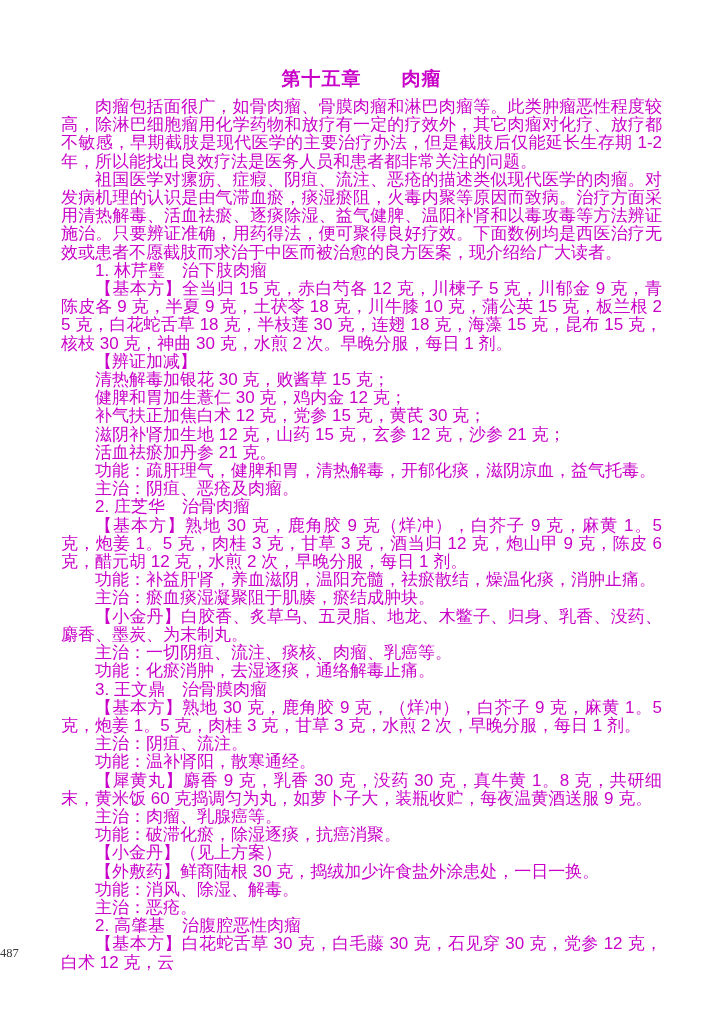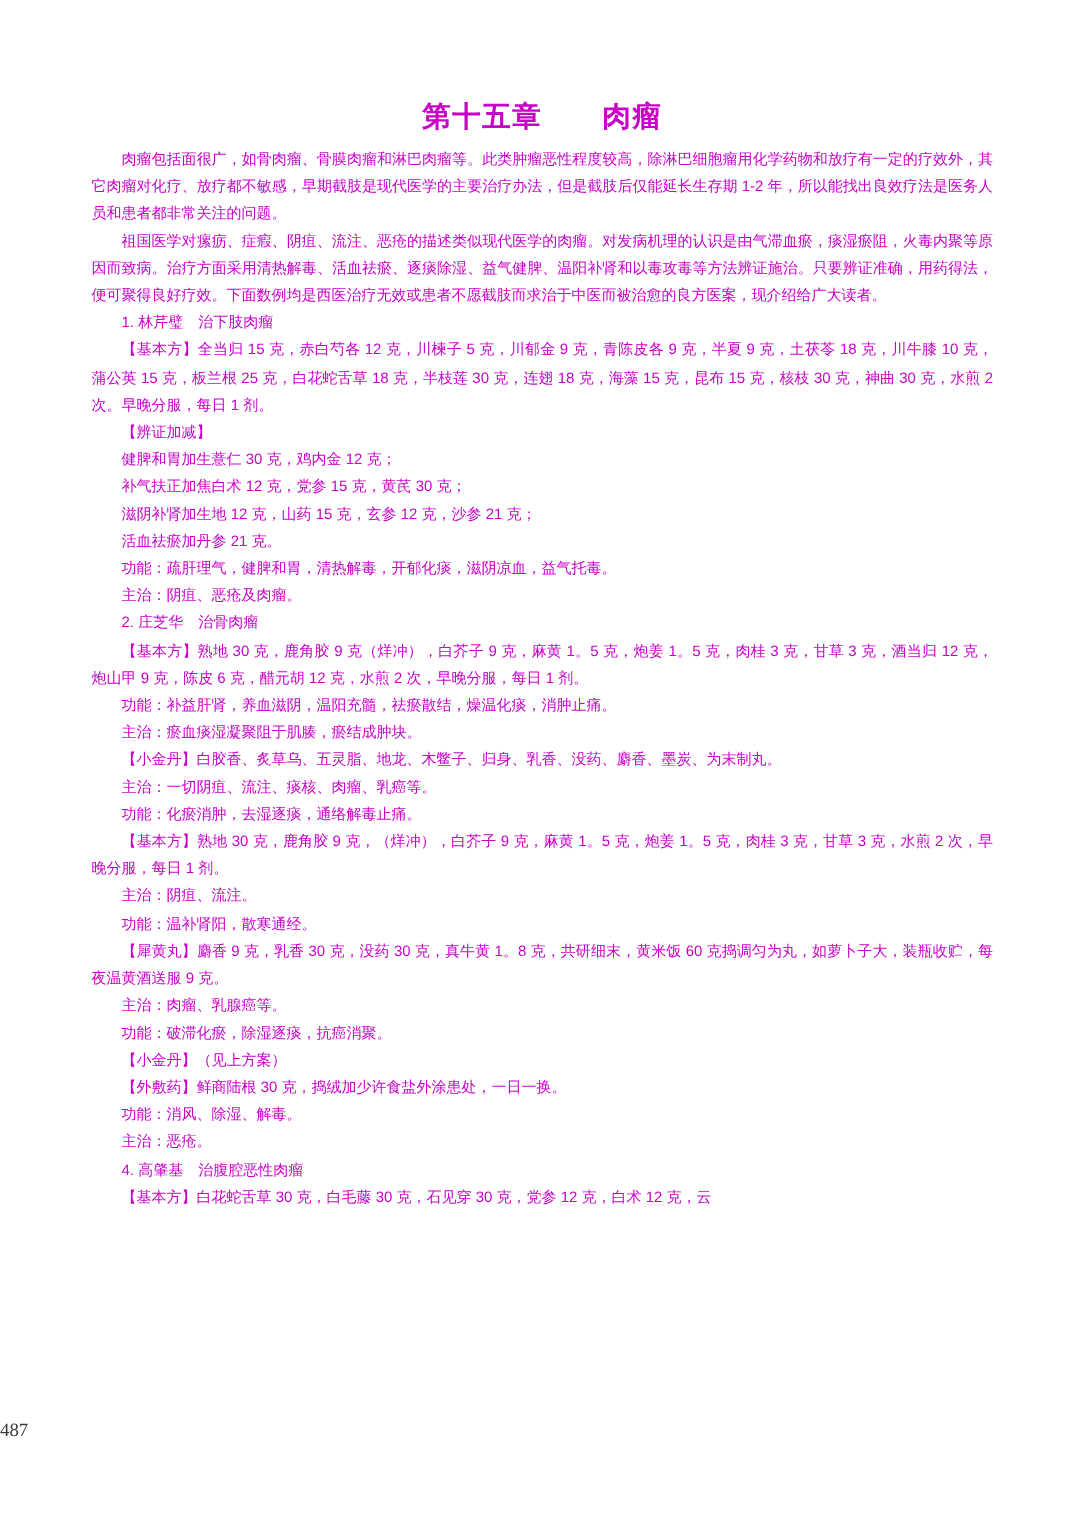--- a/index.html
+++ b/index.html
@@ -30,21 +30,21 @@
   }
   .chapter-title {
     font-size: 19px;
     font-weight: bold;
     text-align: center;
     letter-spacing: 1px;
     margin: 0 0 8px 0;
     line-height: 22px;
   }
   .para {
-    font-size: 10px;
+    font-size: 17px;
     line-height: 18.2px;
     text-align: justify;
     text-indent: 2em;
     margin: 0;
     word-break: break-all;
   }
   .footer {
     position: absolute;
     top: 946px;
     left: 0;
@@ -60,41 +60,43 @@
 
 <div class="page">
   <div class="content" style="color: rgb(200, 0, 200);">
     <div class="chapter-title">第十五章　　肉瘤</div>
 
     <p class="para">肉瘤包括面很广，如骨肉瘤、骨膜肉瘤和淋巴肉瘤等。此类肿瘤恶性程度较高，除淋巴细胞瘤用化学药物和放疗有一定的疗效外，其它肉瘤对化疗、放疗都不敏感，早期截肢是现代医学的主要治疗办法，但是截肢后仅能延长生存期 1-2 年，所以能找出良效疗法是医务人员和患者都非常关注的问题。</p>
     <p class="para">祖国医学对瘰疬、症瘕、阴疽、流注、恶疮的描述类似现代医学的肉瘤。对发病机理的认识是由气滞血瘀，痰湿瘀阻，火毒内聚等原因而致病。治疗方面采用清热解毒、活血祛瘀、逐痰除湿、益气健脾、温阳补肾和以毒攻毒等方法辨证施治。只要辨证准确，用药得法，便可聚得良好疗效。下面数例均是西医治疗无效或患者不愿截肢而求治于中医而被治愈的良方医案，现介绍给广大读者。</p>
     <p class="para">1. 林芹璧　治下肢肉瘤</p>
     <p class="para">【基本方】全当归 15 克，赤白芍各 12 克，川楝子 5 克，川郁金 9 克，青陈皮各 9 克，半夏 9 克，土茯苓 18 克，川牛膝 10 克，蒲公英 15 克，板兰根 25 克，白花蛇舌草 18 克，半枝莲 30 克，连翅 18 克，海藻 15 克，昆布 15 克，核枝 30 克，神曲 30 克，水煎 2 次。早晚分服，每日 1 剂。</p>
     <p class="para">【辨证加减】</p>
+    <p class="para">清热解毒加银花 30 克，败酱草 15 克；</p>
     <p class="para">健脾和胃加生薏仁 30 克，鸡内金 12 克；</p>
     <p class="para">补气扶正加焦白术 12 克，党参 15 克，黄芪 30 克；</p>
     <p class="para">滋阴补肾加生地 12 克，山药 15 克，玄参 12 克，沙参 21 克；</p>
     <p class="para">活血祛瘀加丹参 21 克。</p>
     <p class="para">功能：疏肝理气，健脾和胃，清热解毒，开郁化痰，滋阴凉血，益气托毒。</p>
     <p class="para">主治：阴疽、恶疮及肉瘤。</p>
     <p class="para">2. 庄芝华　治骨肉瘤</p>
     <p class="para">【基本方】熟地 30 克，鹿角胶 9 克（烊冲），白芥子 9 克，麻黄 1。5 克，炮姜 1。5 克，肉桂 3 克，甘草 3 克，酒当归 12 克，炮山甲 9 克，陈皮 6 克，醋元胡 12 克，水煎 2 次，早晚分服，每日 1 剂。</p>
     <p class="para">功能：补益肝肾，养血滋阴，温阳充髓，祛瘀散结，燥温化痰，消肿止痛。</p>
     <p class="para">主治：瘀血痰湿凝聚阻于肌腠，瘀结成肿块。</p>
     <p class="para">【小金丹】白胶香、炙草乌、五灵脂、地龙、木鳖子、归身、乳香、没药、麝香、墨炭、为末制丸。</p>
     <p class="para">主治：一切阴疽、流注、痰核、肉瘤、乳癌等。</p>
     <p class="para">功能：化瘀消肿，去湿逐痰，通络解毒止痛。</p>
+    <p class="para">3. 王文鼎　治骨膜肉瘤</p>
     <p class="para">【基本方】熟地 30 克，鹿角胶 9 克，（烊冲），白芥子 9 克，麻黄 1。5 克，炮姜 1。5 克，肉桂 3 克，甘草 3 克，水煎 2 次，早晚分服，每日 1 剂。</p>
     <p class="para">主治：阴疽、流注。</p>
     <p class="para">功能：温补肾阳，散寒通经。</p>
     <p class="para">【犀黄丸】麝香 9 克，乳香 30 克，没药 30 克，真牛黄 1。8 克，共研细末，黄米饭 60 克捣调匀为丸，如萝卜子大，装瓶收贮，每夜温黄酒送服 9 克。</p>
     <p class="para">主治：肉瘤、乳腺癌等。</p>
     <p class="para">功能：破滞化瘀，除湿逐痰，抗癌消聚。</p>
     <p class="para">【小金丹】（见上方案）</p>
     <p class="para">【外敷药】鲜商陆根 30 克，捣绒加少许食盐外涂患处，一日一换。</p>
     <p class="para">功能：消风、除湿、解毒。</p>
     <p class="para">主治：恶疮。</p>
-    <p class="para">4. 高肇基　治腹腔恶性肉瘤</p>
+    <p class="para">2. 高肇基　治腹腔恶性肉瘤</p>
     <p class="para">【基本方】白花蛇舌草 30 克，白毛藤 30 克，石见穿 30 克，党参 12 克，白术 12 克，云</p>
   </div>
 
   <div class="footer">487</div>
 </div>
 
 </body></html>

